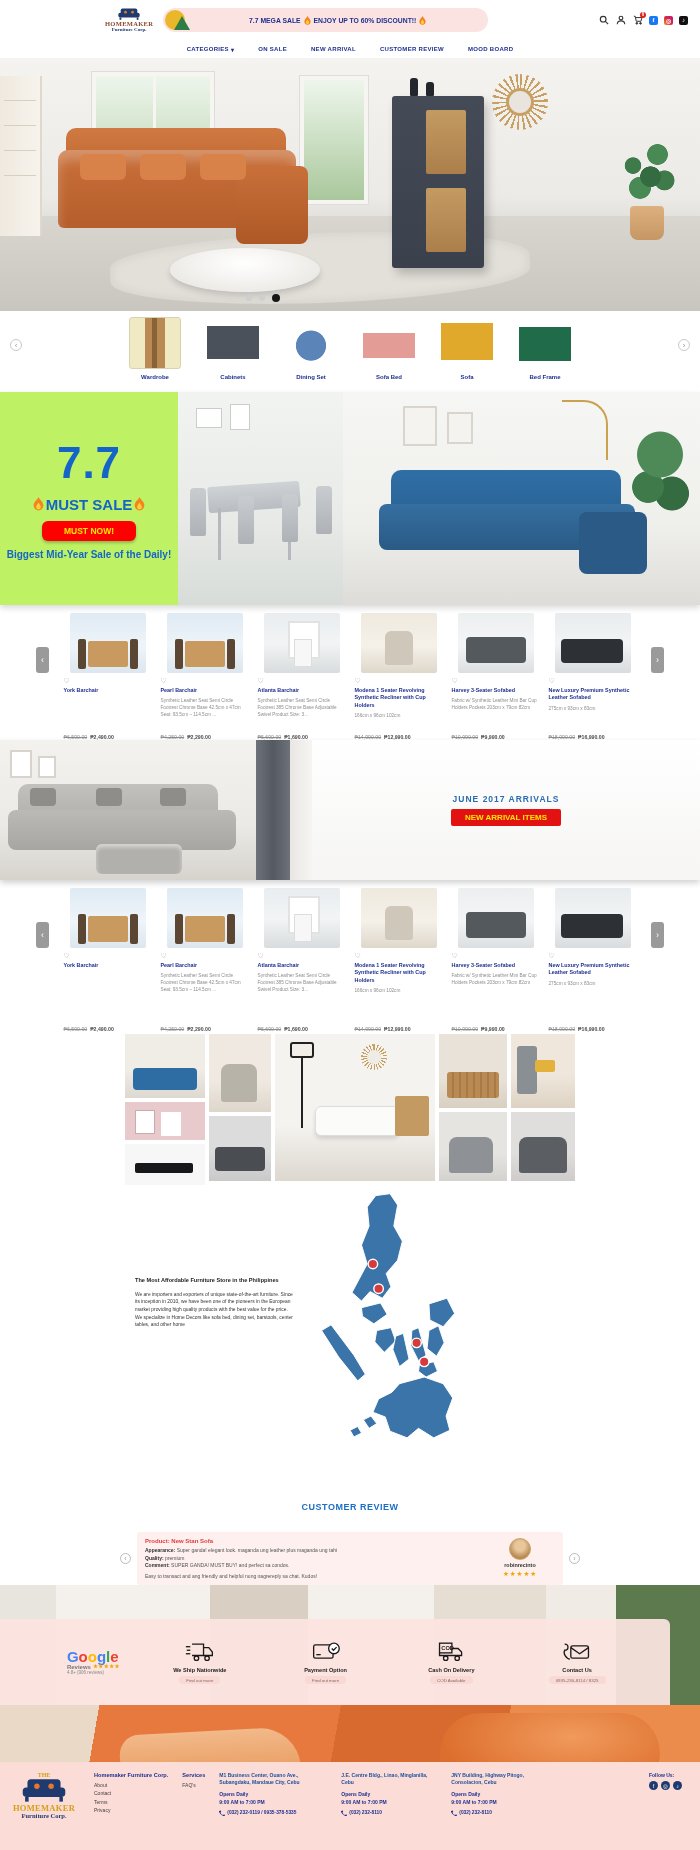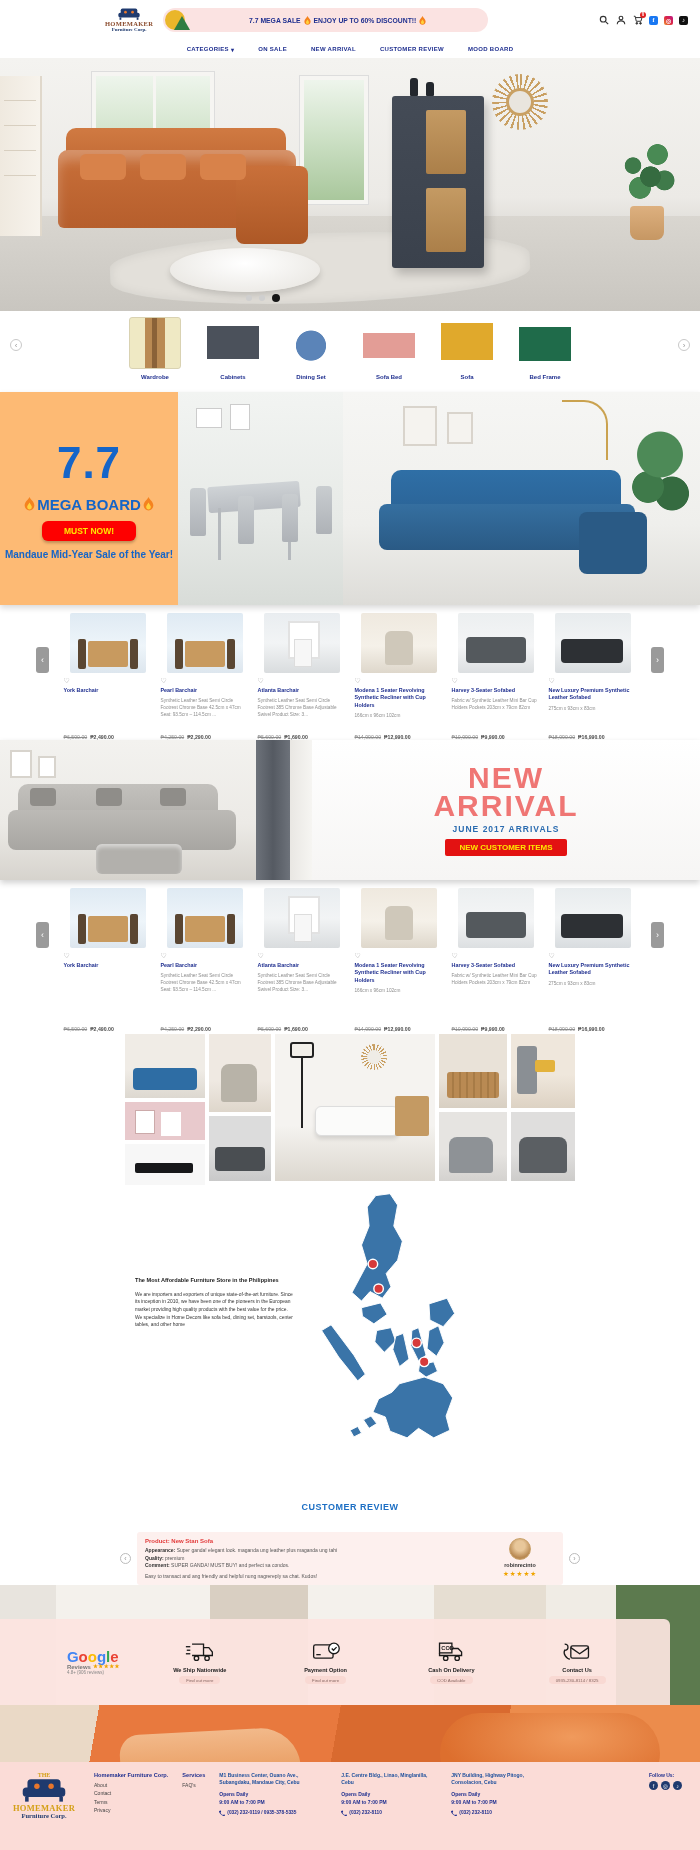--- a/index.html
+++ b/index.html
@@ -67,21 +67,21 @@
   .ci-wardrobe { background:linear-gradient(90deg,#efe9c4 30%,#b98a53 30% 45%,#8a6238 45% 55%,#b98a53 55% 70%,#efe9c4 70%); border:1px solid #d9d2b2; }
   .ci-cabinets { background:linear-gradient(180deg,#fff 18%,#4b515b 18% 80%,#fff 80%); }
   .ci-dining { background:radial-gradient(circle at 50% 55%, #5b84b8 38%, #fff 40%); }
   .ci-sofabed { background:linear-gradient(180deg,#fff 30%,#e39d96 30% 78%,#fff 78%); border-radius:6px; }
   .ci-sofa { background:linear-gradient(180deg,#fff 12%,#e0a92c 12% 82%,#fff 82%); border-radius:6px; }
   .ci-bed { background:linear-gradient(180deg,#fff 20%,#1f6b4a 20% 85%,#fff 85%); border-radius:4px; }
   .cat-label { font-size:6px; font-weight:bold; color:#1f2f8f; }
 
   
   .mega { height:213px; display:flex; box-shadow:0 3px 6px rgba(0,0,0,.15); position:relative; z-index:2; }
-  .mega-left { width:178px; background:#fdba74; display:flex; flex-direction:column; align-items:center; justify-content:center; gap:8px; }
+  .mega-left { width:178px; background:#bef264; display:flex; flex-direction:column; align-items:center; justify-content:center; gap:8px; }
   .mega-num { font-size:44px; font-weight:bold; color:#1565c8; letter-spacing:1px; }
   .mega-title { font-size:15px; font-weight:bold; color:#1565c8; display:flex; align-items:center; gap:2px; }
   .mega-title .flame { width:11px; height:14px; }
   .mega-cta { background:#fe0000; color:#ffe600; font-weight:bold; font-size:8.5px; padding:5px 22px; border-radius:6px; border:none; cursor:pointer; box-shadow:0 2px 3px rgba(0,0,0,.25); }
   .mega-sub { font-size:10px; font-weight:bold; color:#1565c8; text-align:center; }
   .mega-mid { width:165px; position:relative; background:linear-gradient(180deg,#f2f4f2 0%,#e7eae7 60%,#d8dcd8 100%); overflow:hidden; }
   .dining-table { position:absolute; left:30px; top:92px; width:92px; height:26px; background:linear-gradient(180deg,#cfd3d6,#b9bdc2); border-radius:3px; transform:rotate(-4deg); }
   .dining-leg { position:absolute; top:116px; width:3px; height:52px; background:#b5b9bd; }
   .dining-chair { position:absolute; width:16px; height:48px; background:linear-gradient(180deg,#c9cdd0,#aeb2b7); border-radius:4px 4px 2px 2px; }
   .mega-art { position:absolute; background:#fff; border:1px solid #ccc; }
@@ -372,28 +372,28 @@
   </div>
 
   <div class="mega">
     <div class="mega-left">
       <div class="mega-num">7.7</div>
       <div class="mega-title">
         <svg class="flame" viewBox="0 0 10 13">
             <path d="M5 0 C6.5 3 9.5 4.5 9.5 8 A4.5 4.5 0 0 1 .5 8 C.5 4.5 3.5 3 5 0 Z" fill="#f5831f"></path>
             <path d="M5 5 C5.8 7 7.2 7.5 7.2 9.3 A2.2 2.2 0 0 1 2.8 9.3 C2.8 7.5 4.2 7 5 5 Z" fill="#ffd23c"></path>
           </svg>
-        <span>MEGA BOARD</span>
+        <span>MUST SALE</span>
         <svg class="flame" viewBox="0 0 10 13">
             <path d="M5 0 C6.5 3 9.5 4.5 9.5 8 A4.5 4.5 0 0 1 .5 8 C.5 4.5 3.5 3 5 0 Z" fill="#f5831f"></path>
             <path d="M5 5 C5.8 7 7.2 7.5 7.2 9.3 A2.2 2.2 0 0 1 2.8 9.3 C2.8 7.5 4.2 7 5 5 Z" fill="#ffd23c"></path>
           </svg>
       </div>
       <button class="mega-cta">MUST NOW!</button>
-      <div class="mega-sub">Mandaue Mid-Year Sale of the Year!</div>
+      <div class="mega-sub">Biggest Mid-Year Sale of the Daily!</div>
     </div>
     <div class="mega-mid">
       <div class="mega-art" style="left:18px;top:16px;width:26px;height:20px"></div>
       <div class="mega-art" style="left:52px;top:12px;width:20px;height:26px"></div>
       <div class="dining-table"></div>
       <div class="dining-leg" style="left:40px"></div>
       <div class="dining-leg" style="left:110px"></div>
       <div class="dining-chair" style="left:12px;top:96px"></div>
       <div class="dining-chair" style="left:60px;top:104px"></div>
       <div class="dining-chair" style="left:104px;top:102px"></div>
@@ -482,26 +482,22 @@
       <div class="na-sofa-back"></div>
       <div class="na-pillow" style="left:30px"></div>
       <div class="na-pillow" style="left:96px"></div>
       <div class="na-pillow" style="left:160px"></div>
       <div class="na-sofa-seat"></div>
       <div class="na-ottoman"></div>
       <div class="na-curtain"></div>
       <div class="na-sheer"></div>
     </div>
     <div class="na-right">
-      <div class="na-title">
-        <div>NEW</div>
-        <div>ARRIVAL</div>
-      </div>
       <div class="na-sub">JUNE 2017 ARRIVALS</div>
-      <button class="na-cta">NEW CUSTOMER ITEMS</button>
+      <button class="na-cta">NEW ARRIVAL ITEMS</button>
     </div>
   </div>
 
   <div class="prow prow-2">
     <div class="parrow left">‹</div>
     <div class="pcard">
       <div class="pimg pimg-kitchen"></div>
       <div class="pheart">♡</div>
       <div class="pname">York Barchair</div>
       <div class="pdesc"></div>

